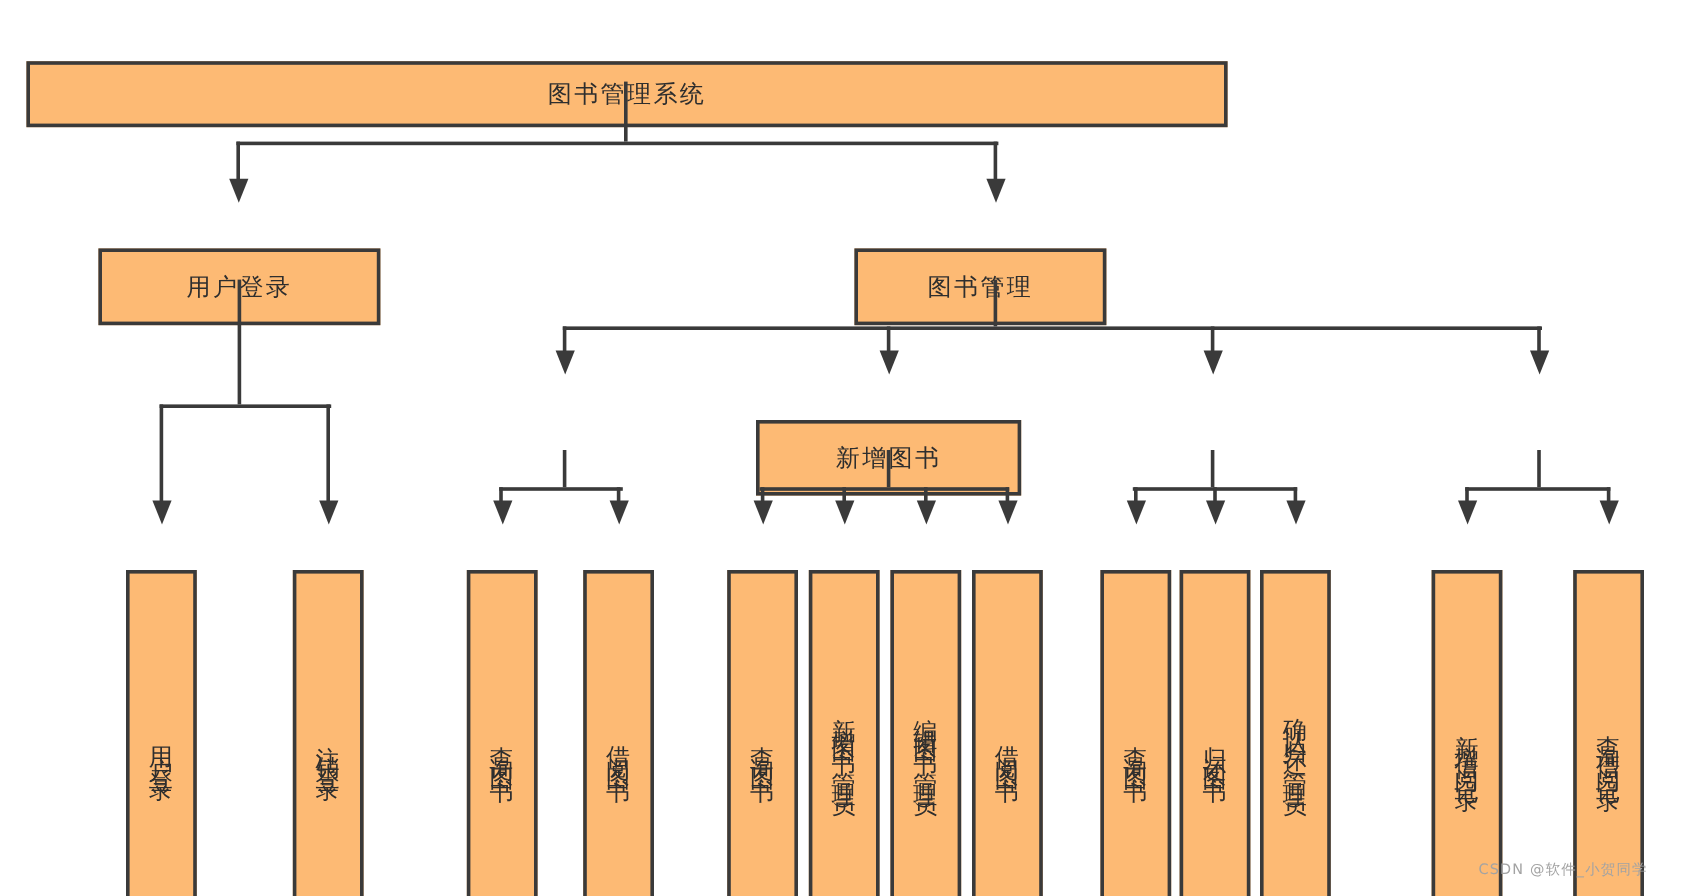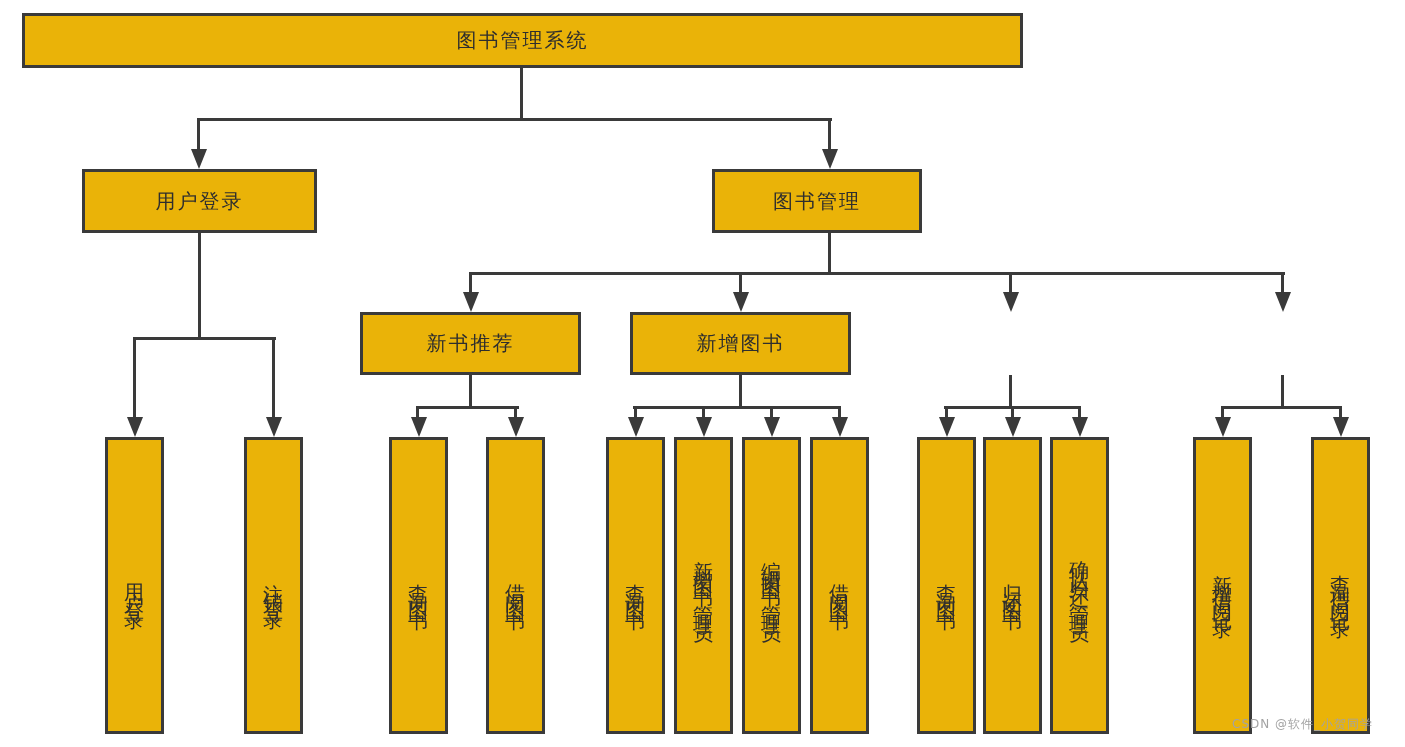--- a/index.html
+++ b/index.html
@@ -9,24 +9,25 @@
     --bg:#ffffff;
   }
   html,body{margin:0;padding:0;background:#fff;}
   .canvas{
     position:relative;width:1405px;height:747px;background:var(--bg);
     font-family:"DejaVu Sans","Liberation Sans",sans-serif;
     overflow:hidden;
   }
   .node{
     position:absolute;box-sizing:border-box;
-    border:3px solid var(--line);background:#eab308;
+    border:3px solid var(--line);background:#fdba74;
     display:flex;align-items:center;justify-content:center;
     color:var(--text);font-size:20px;letter-spacing:2px;
     white-space:nowrap;
+    margin-top:38px;
   }
   .vert{
     writing-mode:vertical-rl;
     letter-spacing:9px;line-height:1;
     font-size:20px;
   }
   .ln{position:absolute;background:var(--line);}
   .arw{
     position:absolute;width:0;height:0;
     border-left:8px solid transparent;
@@ -42,21 +43,20 @@
 </head>
 <body>
 
 <div class="canvas">
 
   <div class="node" style="left:22px;top:13px;width:1001px;height:55px">图书管理系统</div>
 
   <div class="node" style="left:82px;top:169px;width:235px;height:64px">用户登录</div>
   <div class="node" style="left:712px;top:169px;width:210px;height:64px">图书管理</div>
 
-  <div class="node" style="left:360px;top:312px;width:221px;height:63px">新书推荐</div>
   <div class="node" style="left:630px;top:312px;width:221px;height:63px">新增图书</div>
 
   <div class="node vert" style="left:105px;top:437px;width:59px;height:297px">用户登录</div>
   <div class="node vert" style="left:244px;top:437px;width:59px;height:297px">注销登录</div>
 
   <div class="node vert" style="left:389px;top:437px;width:59px;height:297px">查询图书</div>
   <div class="node vert" style="left:486px;top:437px;width:59px;height:297px">借阅图书</div>
 
   <div class="node vert" style="left:606px;top:437px;width:59px;height:297px">查询图书</div>
   <div class="node vert" style="left:674px;top:437px;width:59px;height:297px">新增图书（管理员）</div>

